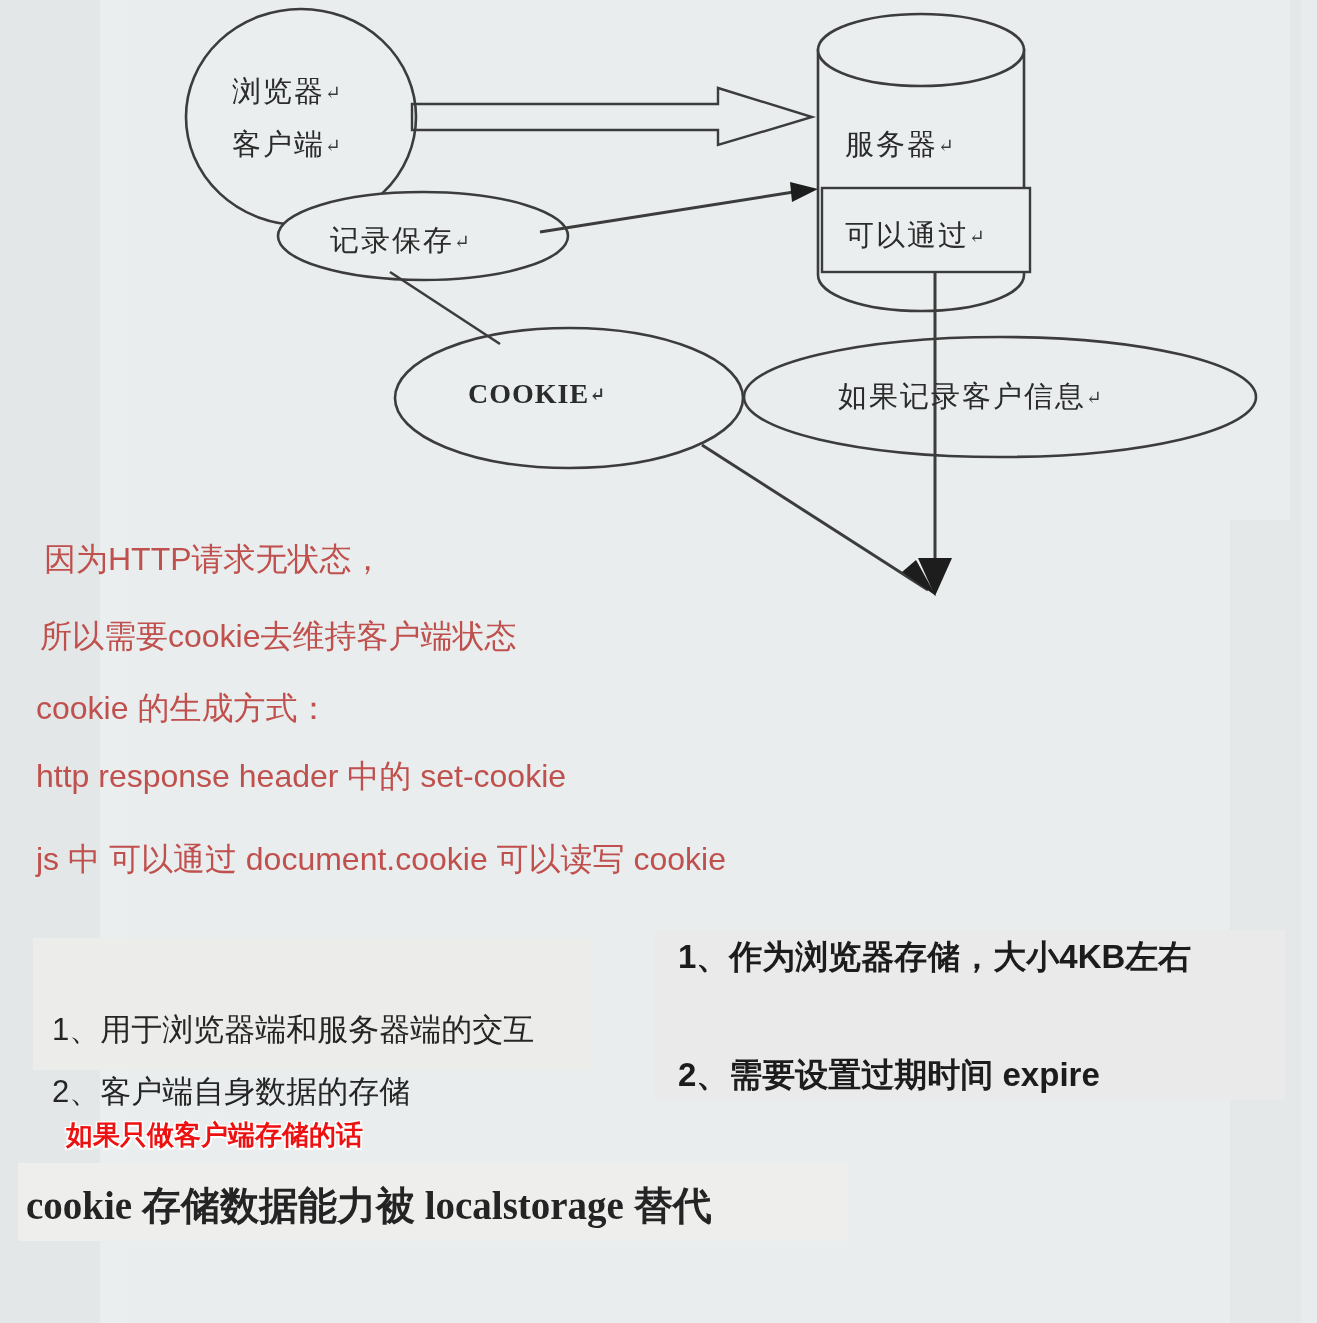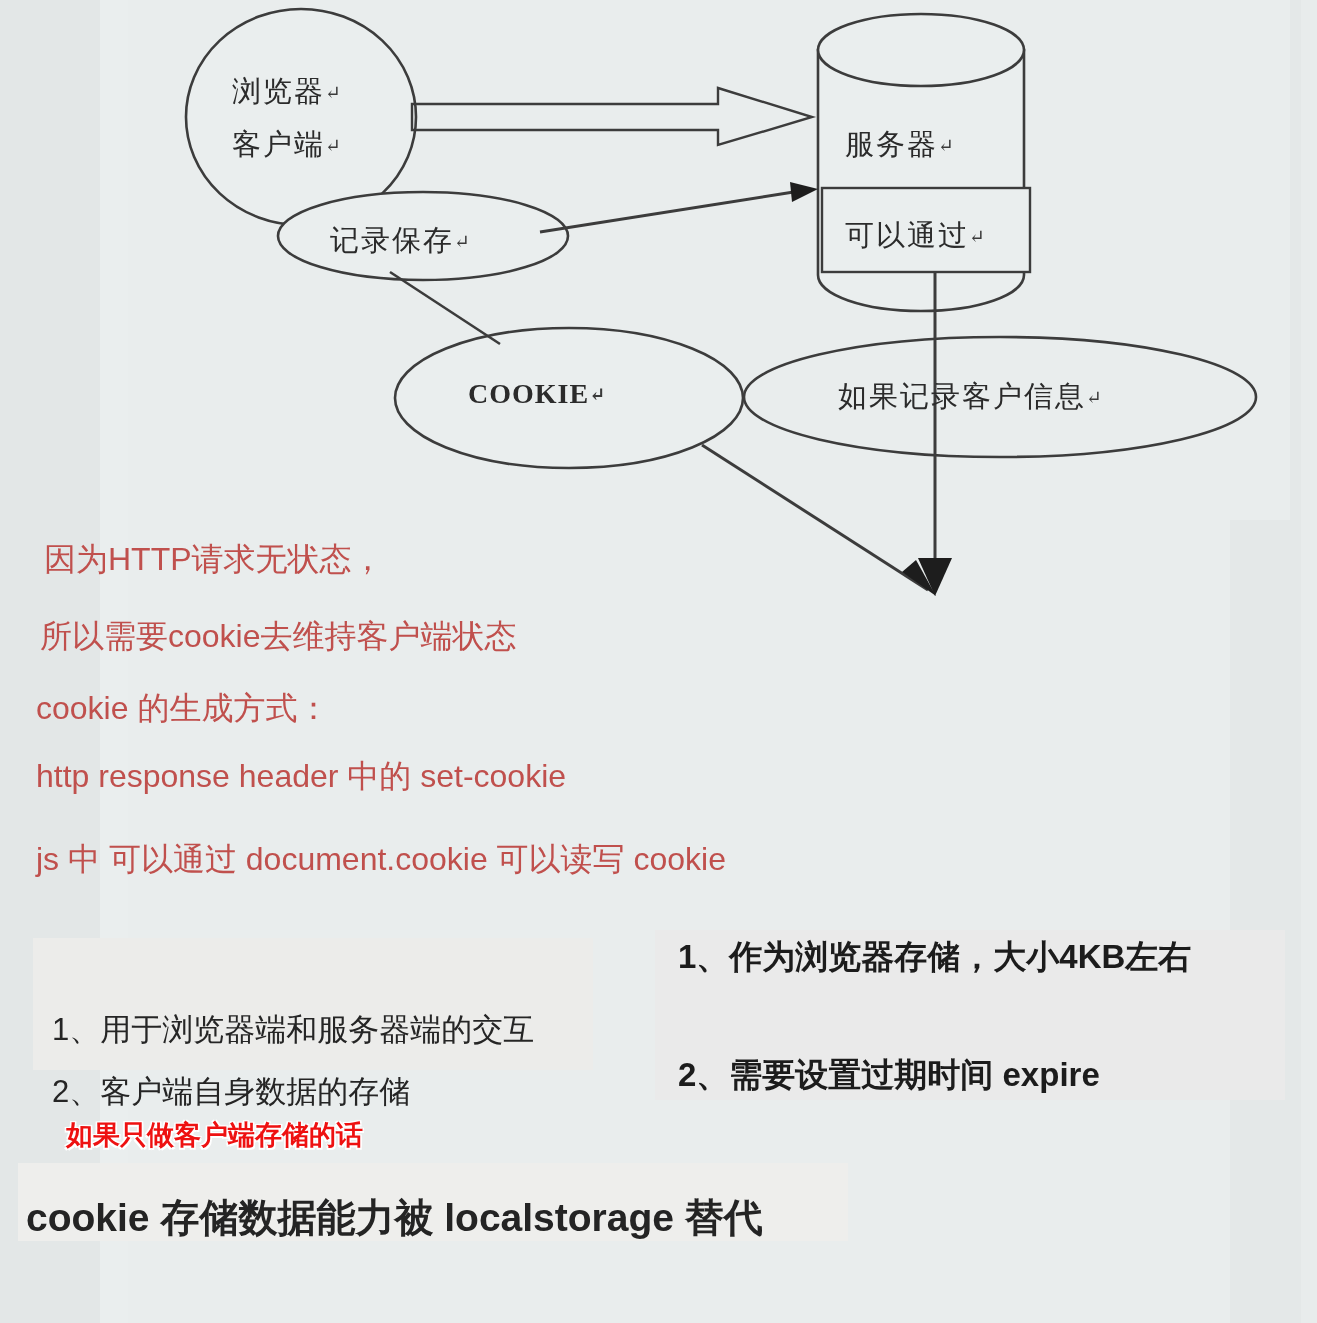--- a/index.html
+++ b/index.html
@@ -116,25 +116,24 @@
       -1.5px -1.5px 0 #ffffff,
        1.5px -1.5px 0 #ffffff,
       -1.5px  1.5px 0 #ffffff,
        1.5px  1.5px 0 #ffffff,
        0 0 3px #ffffff;
     margin-left: 36px;
   }
   .bold-bottom-text {
     position: absolute;
     color: #242424;
-    font-family: Liberation Sans, sans-serif;
+    font-family: Liberation Serif, serif;
     font-size: 39px;
     font-weight: bold;
     white-space: nowrap;
-    margin-top: 12px;
   }
 </style>
 </head>
 <body>
 
 <div id="page">
 
   <div class="bg-band band-a"></div>
   <div class="bg-band band-b"></div>
   <div class="bg-band band-c"></div>

